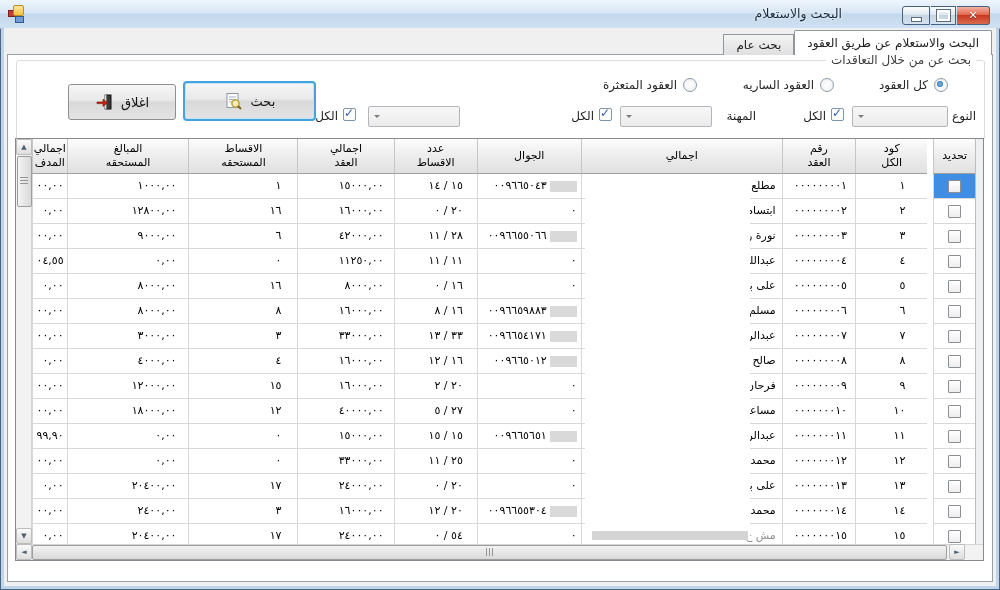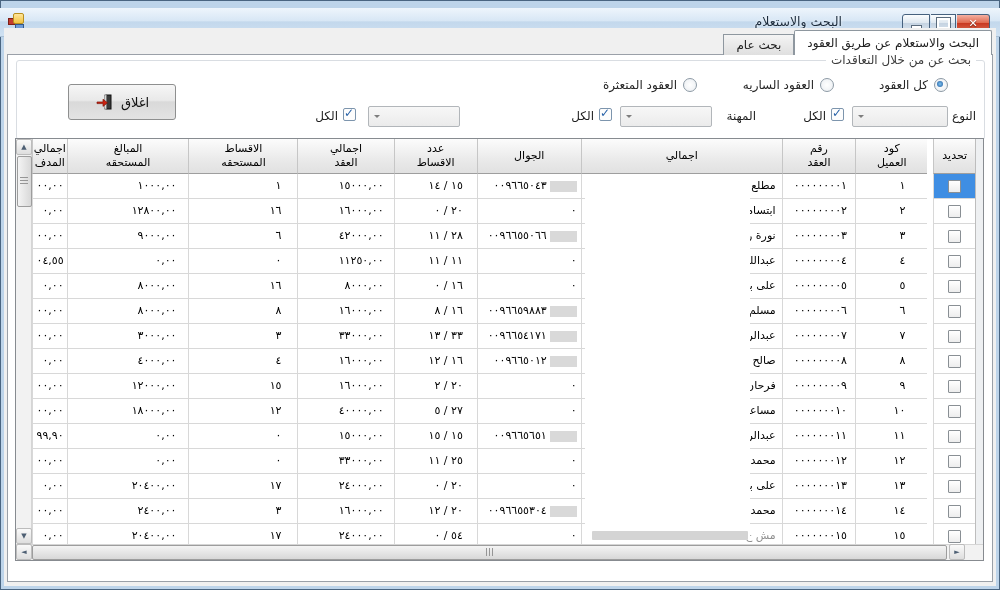--- a/index.html
+++ b/index.html
@@ -1,18 +1,18 @@
 <!DOCTYPE html>
 <html dir="rtl" lang="ar"><head>
 <meta charset="utf-8">
 <style>
   html,body{margin:0;padding:0;background:#e8e8e8;font-family:"DejaVu Sans",sans-serif;}
   .window{position:relative;width:1000px;height:590px;background:#bdd4ea;box-shadow:0 0 0 1px #4a6581 inset;overflow:hidden;}
   
-  .titlebar{position:absolute;top:8px;left:0;right:0;height:28px;
+  .titlebar{position:absolute;top:0;left:0;right:0;height:28px;
     background:linear-gradient(#eef5fc,#d8e7f5 45%,#c3d8ec 50%,#cfe1f2);
     border-bottom:1px solid #a9c0d6;}
   .app-icon{position:absolute;left:7px;top:4px;width:18px;height:18px;}
   .app-icon .sq-y{position:absolute;left:6px;top:1px;width:9px;height:9px;background:linear-gradient(#ffe69a,#f2c341);border:1px solid #b98f1f;border-radius:2px;}
   .app-icon .sq-r{position:absolute;left:1px;top:6px;width:5px;height:5px;background:#c23b2e;border:1px solid #7e1f16;}
   .app-icon .sq-b{position:absolute;left:8px;top:12px;width:7px;height:5px;background:#6f9bd6;border:1px solid #33598c;}
   .title-text{position:absolute;right:158px;top:6px;font-size:12.5px;color:#1b2b3c;text-shadow:0 0 3px #ffffff;}
   .caption{position:absolute;right:10px;top:6px;display:flex;gap:1px;direction:ltr;}
   .cap{height:19px;border:1px solid #46617e;display:flex;align-items:center;justify-content:center;
     background:linear-gradient(#fbfdfe,#dfe8f0 45%,#c6d4e2 50%,#d7e3ee);box-sizing:border-box;}
@@ -174,37 +174,48 @@
         <span class="flabel fl-all2">الكل</span>
 
         <span class="flabel fl-nat">الجنسـيـة</span>
         <div class="combo cb3">
             <span class="arr"></span>
           </div>
         <div class="fcheck fc3 checked"></div>
         <span class="flabel fl-all3">الكل</span>
       </div>
 
+      <button class="btn btn-search">
+        <span>بحث</span>
+        <svg class="ic" width="19" height="19" viewBox="0 0 19 19">
+          <rect x="3" y="1.5" width="11" height="14" fill="#fdfdfd" stroke="#8a98a6" stroke-width="1"></rect>
+          <line x1="5" y1="5" x2="12" y2="5" stroke="#9fb0c0" stroke-width="1"></line>
+          <line x1="5" y1="7.5" x2="12" y2="7.5" stroke="#9fb0c0" stroke-width="1"></line>
+          <line x1="5" y1="10" x2="10" y2="10" stroke="#9fb0c0" stroke-width="1"></line>
+          <circle cx="11.5" cy="11.5" r="3.6" fill="#f7ecb4" stroke="#b99a2e" stroke-width="1.4"></circle>
+          <line x1="14" y1="14" x2="17" y2="17" stroke="#7b6716" stroke-width="2"></line>
+        </svg>
+      </button>
 
       <button class="btn btn-close">
         <span>اغلاق</span>
         <svg class="ic" width="18" height="18" viewBox="0 0 18 18">
           <rect x="11" y="2" width="5" height="14" fill="#3a3a3a" stroke="#111" stroke-width="1"></rect>
           <rect x="9.5" y="2" width="2" height="14" fill="#d8d8d8" stroke="#777" stroke-width="0.6"></rect>
           <path d="M2 9 L8 9 L8 6.2 L12.5 9.8 L8 13.4 L8 10.6 L2 10.6 Z" fill="#cc2211" stroke="#7e150a" stroke-width="0.7"></path>
         </svg>
       </button>
 
       <div class="grid">
         <div class="gridmain">
           <div class="row-strip"></div>
           <div class="ghead">
               <div class="hcell c0">تحديد</div>
               <div class="hcell c1">كود
-العميل</div>
+الكل</div>
               <div class="hcell c2">رقم
 العقد</div>
               <div class="hcell c3">اجمالي</div>
               <div class="hcell c4">الجوال</div>
               <div class="hcell c5">عدد
 الاقساط</div>
               <div class="hcell c6">اجمالي
 العقد</div>
               <div class="hcell c7">الاقساط
 المستحقه</div>

